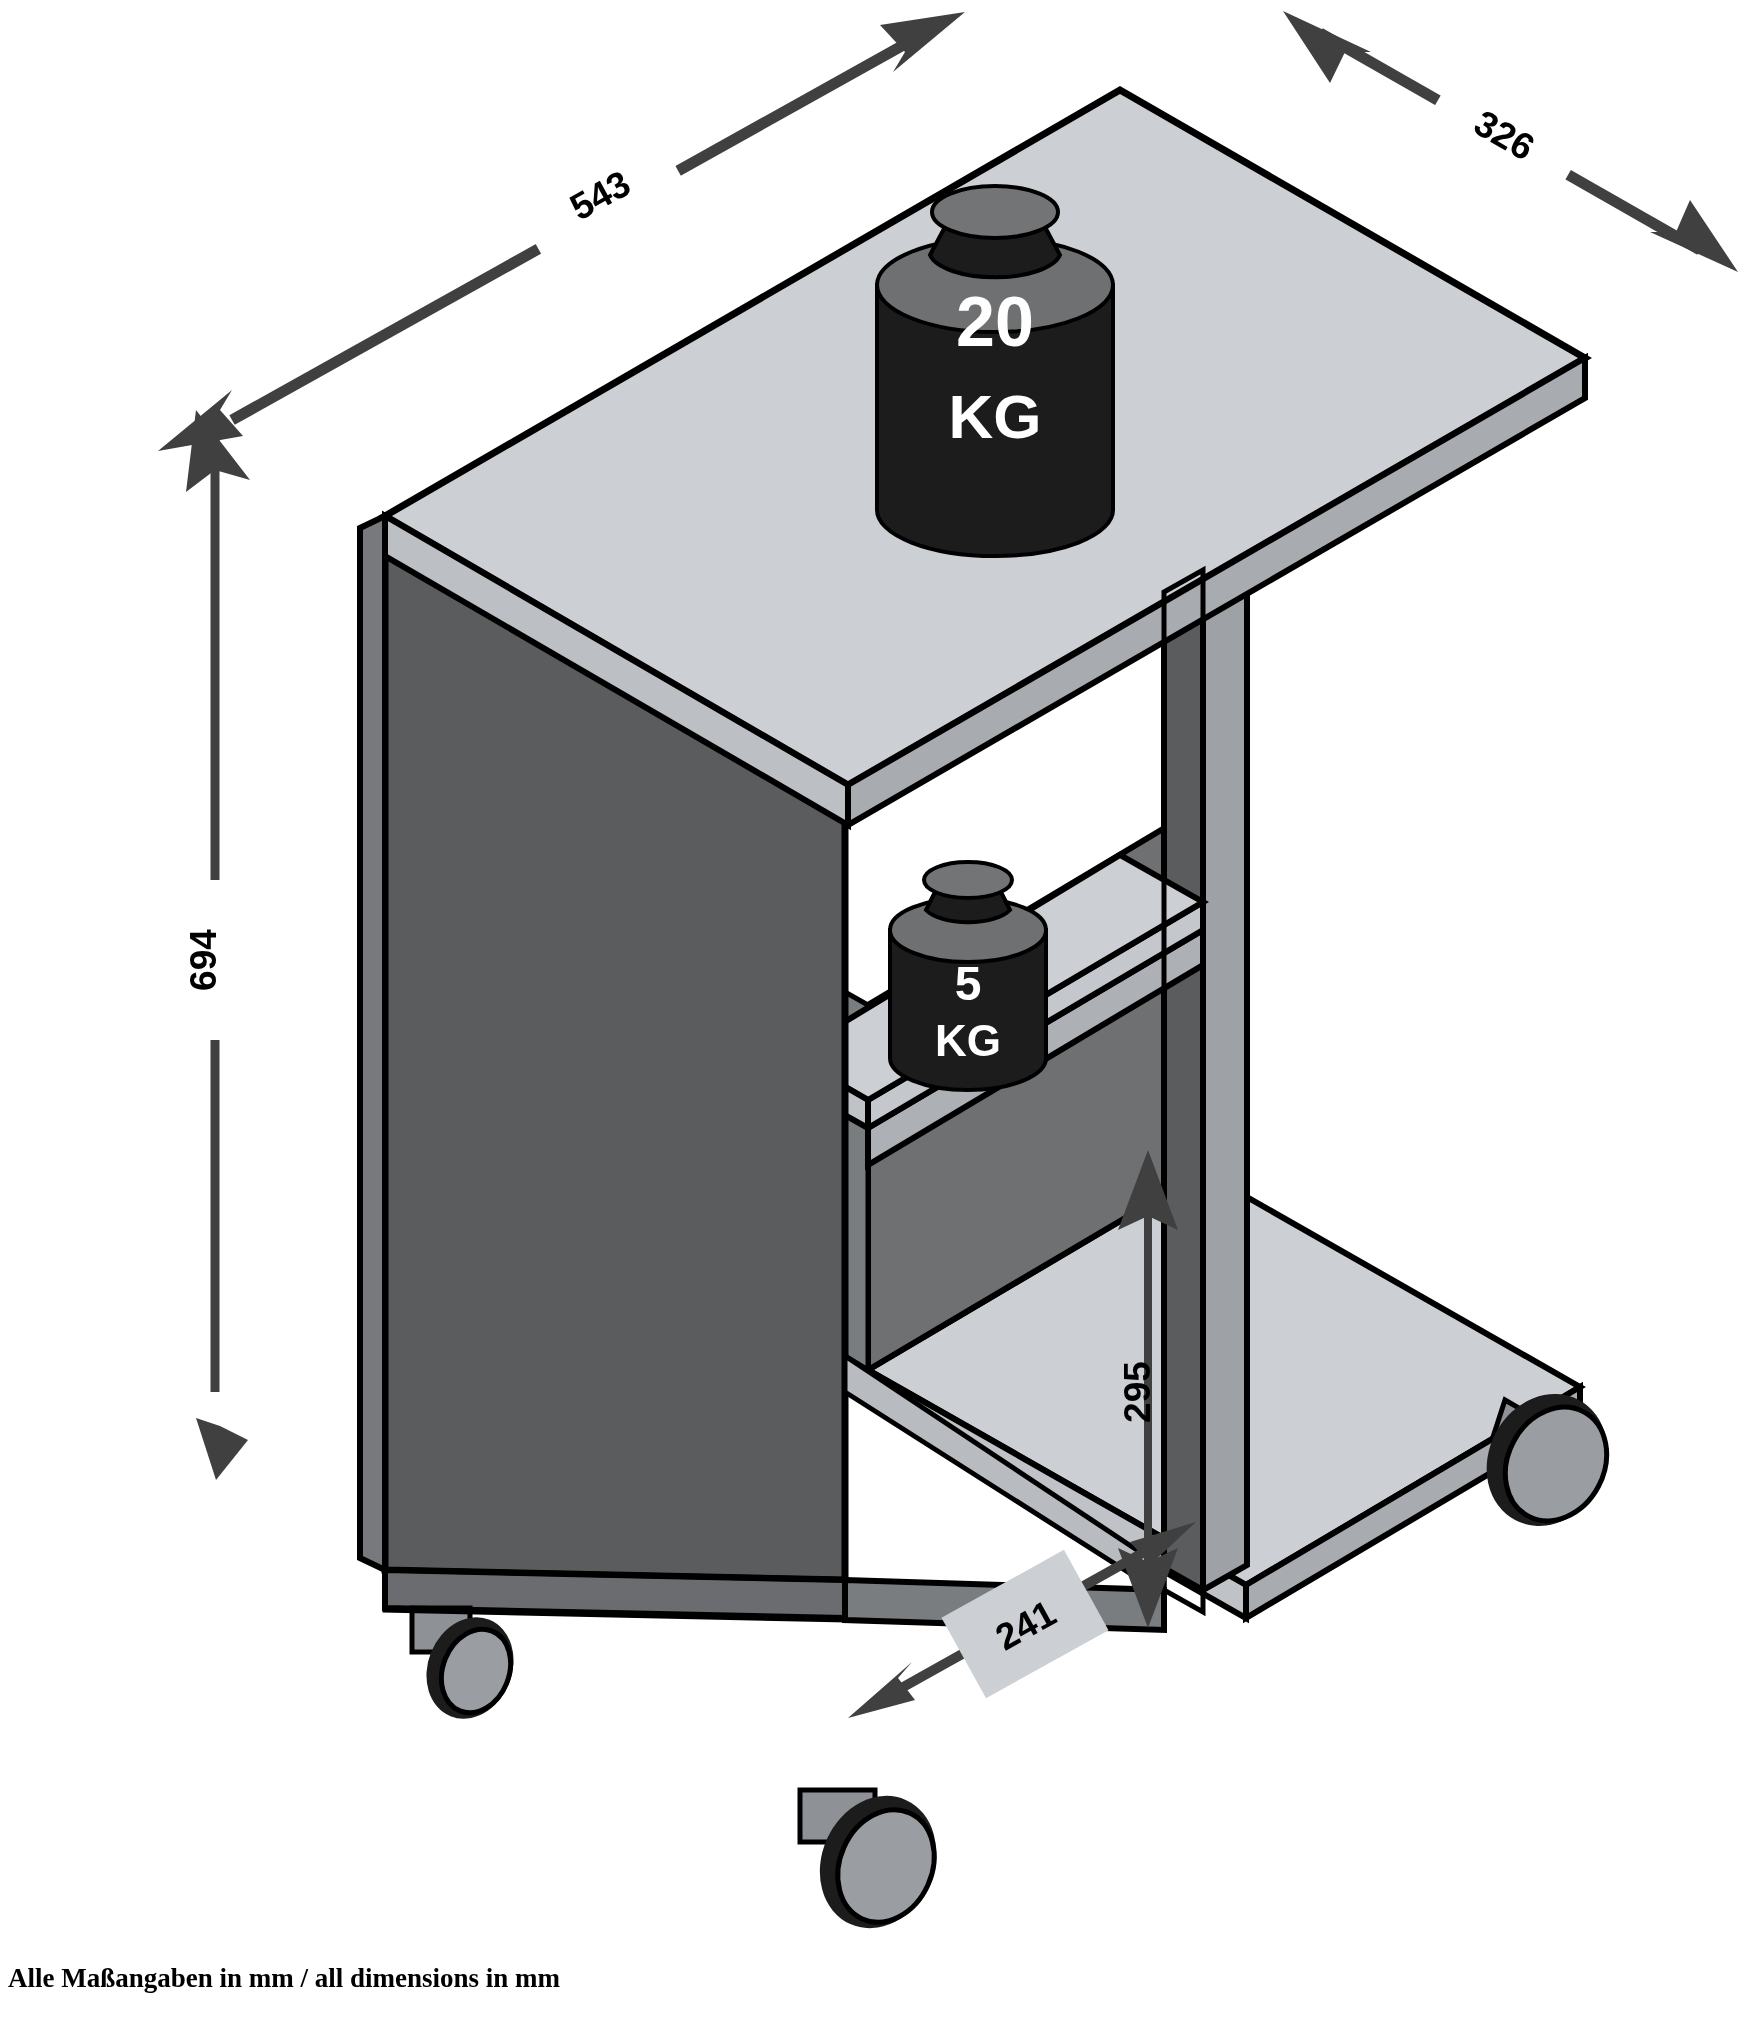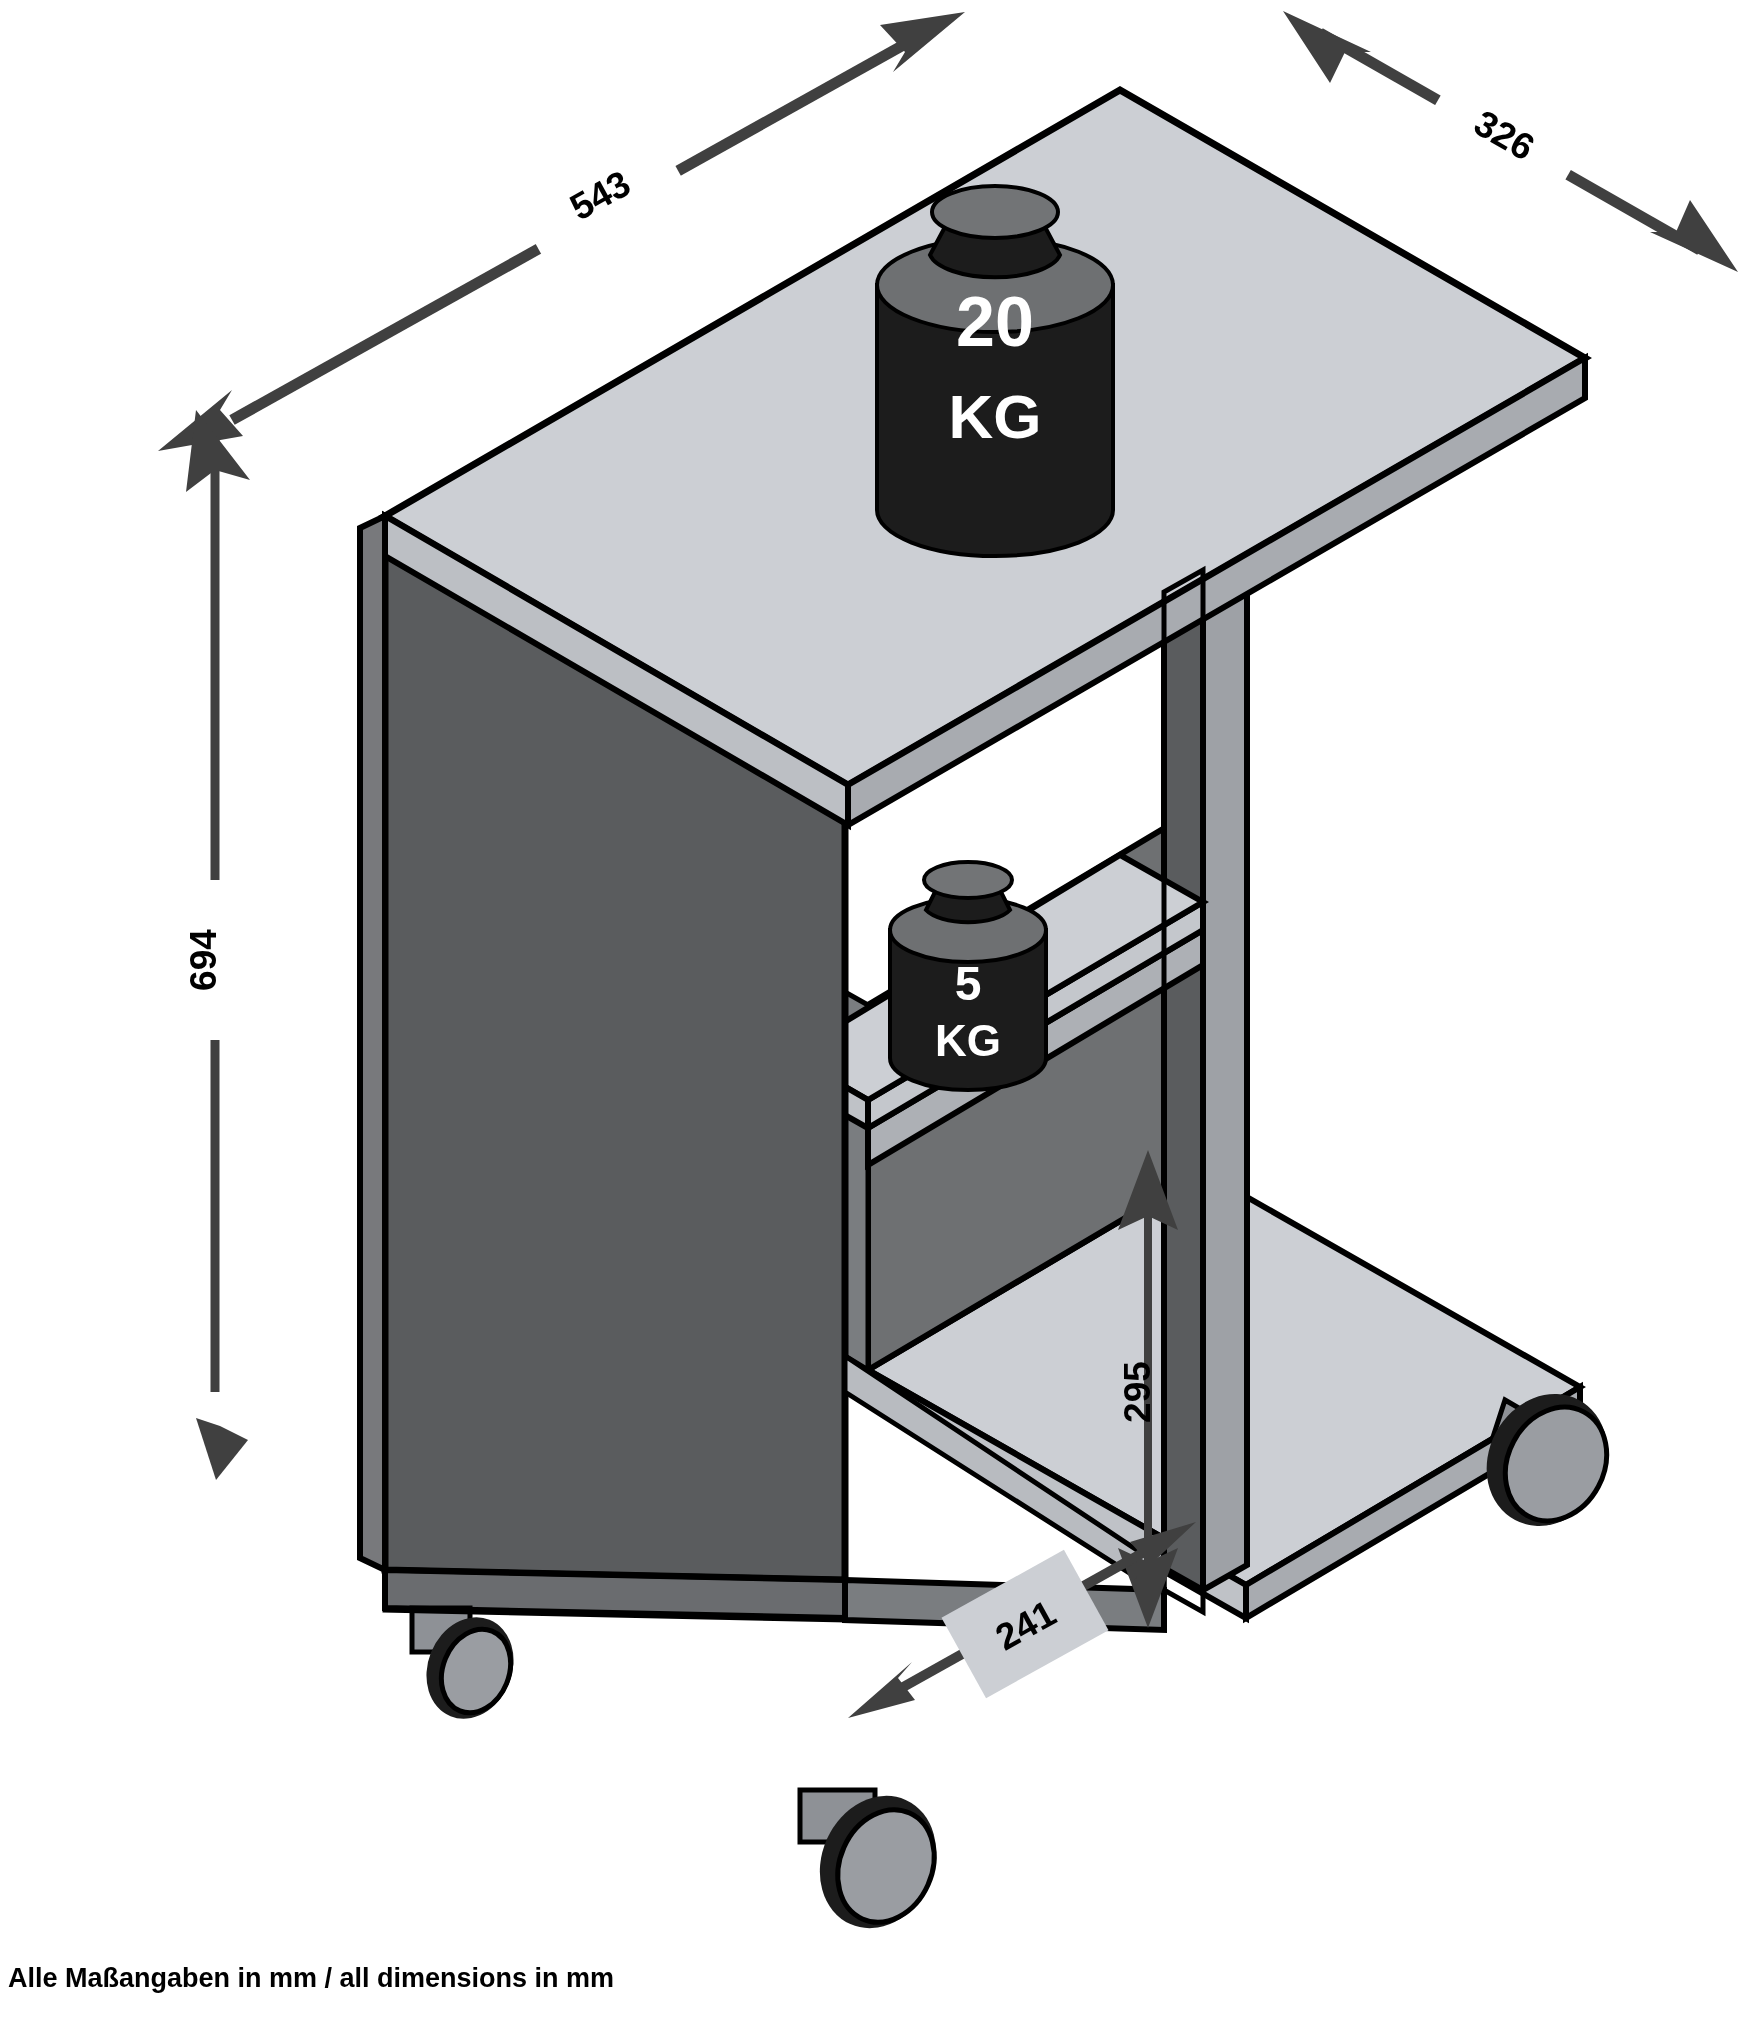--- a/index.html
+++ b/index.html
@@ -24,21 +24,21 @@
   }
   svg.drawing {
     display: block;
     width: 1744px;
     height: 2023px;
   }
   .footer-note {
     position: absolute;
     left: 8px;
     top: 1963px;
-    font-family: Liberation Sans, sans-serif;
+    font-family: Liberation Serif, serif;
     font-size: 27px;
     font-weight: 700;
     color: #000000;
     letter-spacing: 0px;
     white-space: nowrap;
   }
   .dim-text {
     font-family: "Liberation Sans", sans-serif;
     font-size: 37px;
     font-weight: 700;

